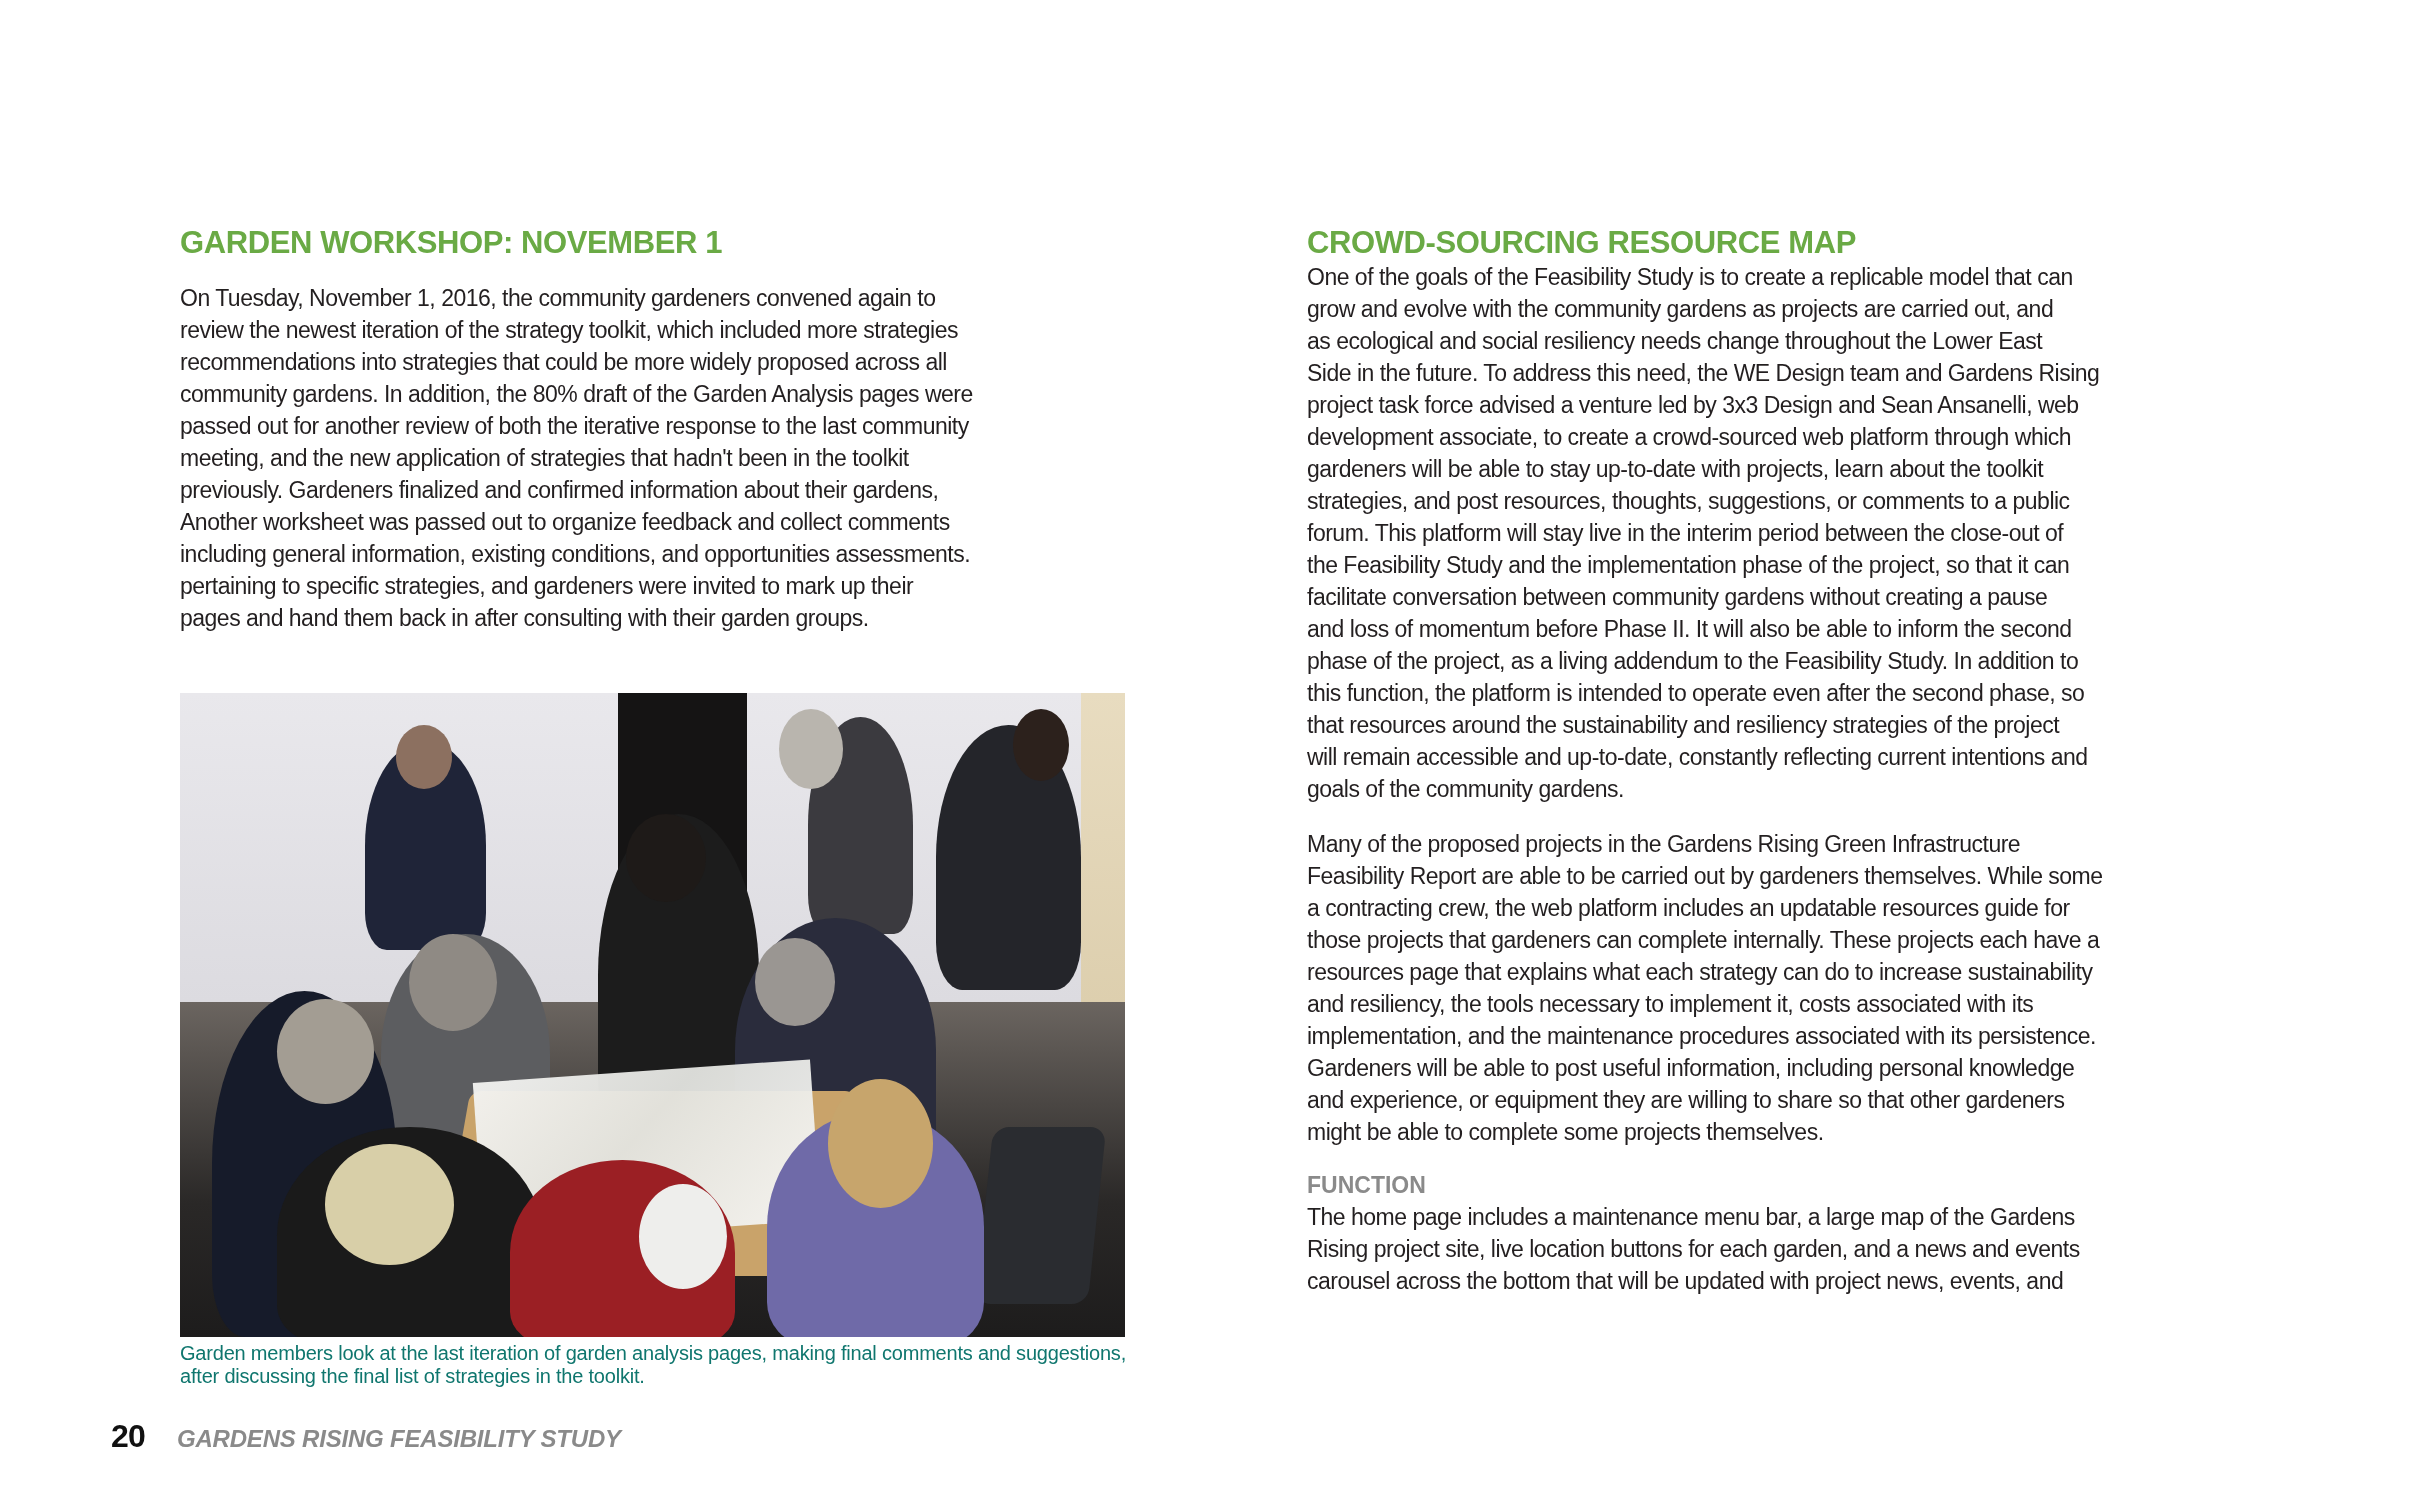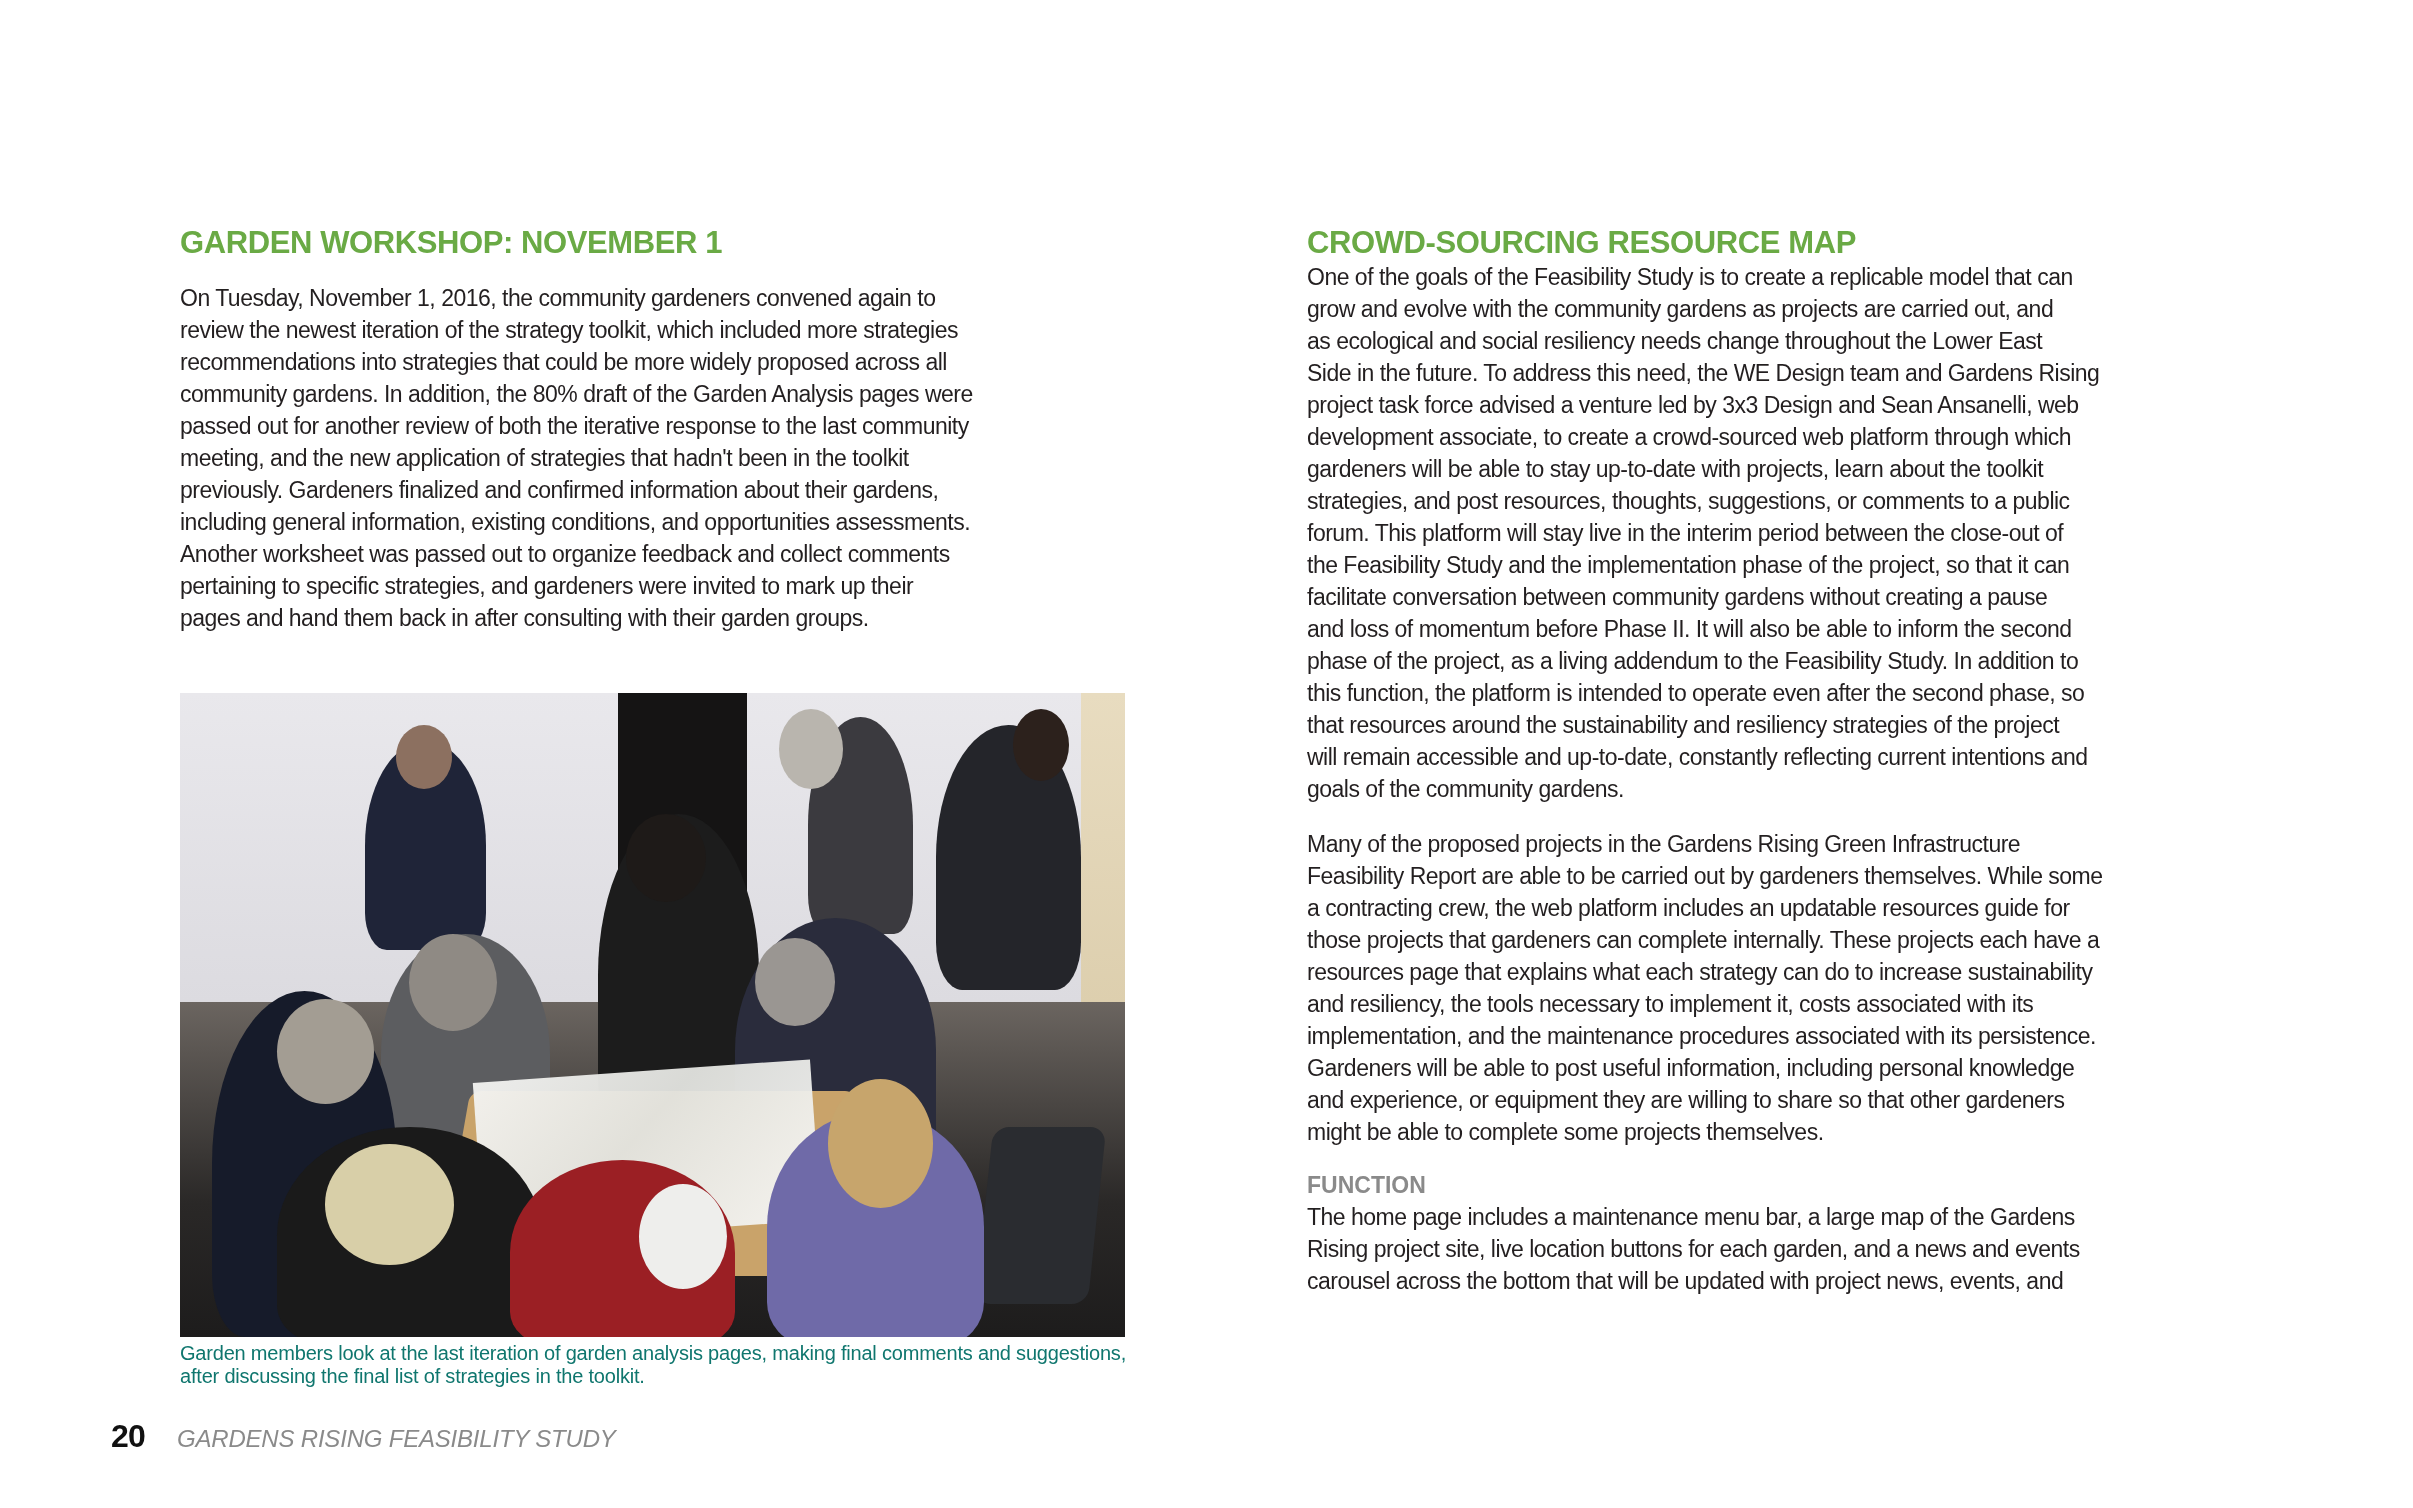--- a/index.html
+++ b/index.html
@@ -154,37 +154,38 @@
       color: #111111;
       letter-spacing: -0.8px;
     }
     .footer-title {
       margin-left: 32px;
       font-size: 24px;
       font-style: italic;
       color: #8a8a8a;
       letter-spacing: -0.2px;
       white-space: nowrap;
+      font-weight: bold;
     }
   </style>
 </head>
 <body>
 
 <div class="col col-left">
   <h2 class="section-title">GARDEN WORKSHOP: NOVEMBER 1</h2>
   <p class="body-para">
     <span class="ln">On Tuesday, November 1, 2016,  the community gardeners convened again to</span>
     <span class="ln">review the newest iteration of the strategy toolkit, which included more strategies</span>
     <span class="ln">recommendations into strategies that could be more widely proposed across all</span>
     <span class="ln">community gardens. In addition, the 80% draft of the Garden Analysis pages were</span>
     <span class="ln">passed out for another review of both the iterative response to the last community</span>
     <span class="ln">meeting, and the new application of strategies that hadn't been in the toolkit</span>
     <span class="ln">previously. Gardeners finalized and confirmed information about their gardens,</span>
+    <span class="ln">Another worksheet was passed out to organize feedback and collect comments</span>
     <span class="ln">including general information, existing conditions, and opportunities assessments.</span>
-    <span class="ln">Another worksheet was passed out to organize feedback and collect comments</span>
     <span class="ln">pertaining to specific strategies, and gardeners were invited to mark up their</span>
     <span class="ln">pages and hand them back in after consulting with their garden groups.</span>
   </p>
 </div>
 
 <div class="photo" role="img" aria-label="Community gardeners gathered around a table reviewing printed garden analysis pages">
   <div class="wall"></div>
   <div class="pillar"></div>
   <div class="door"></div>
   <div class="floor"></div>

